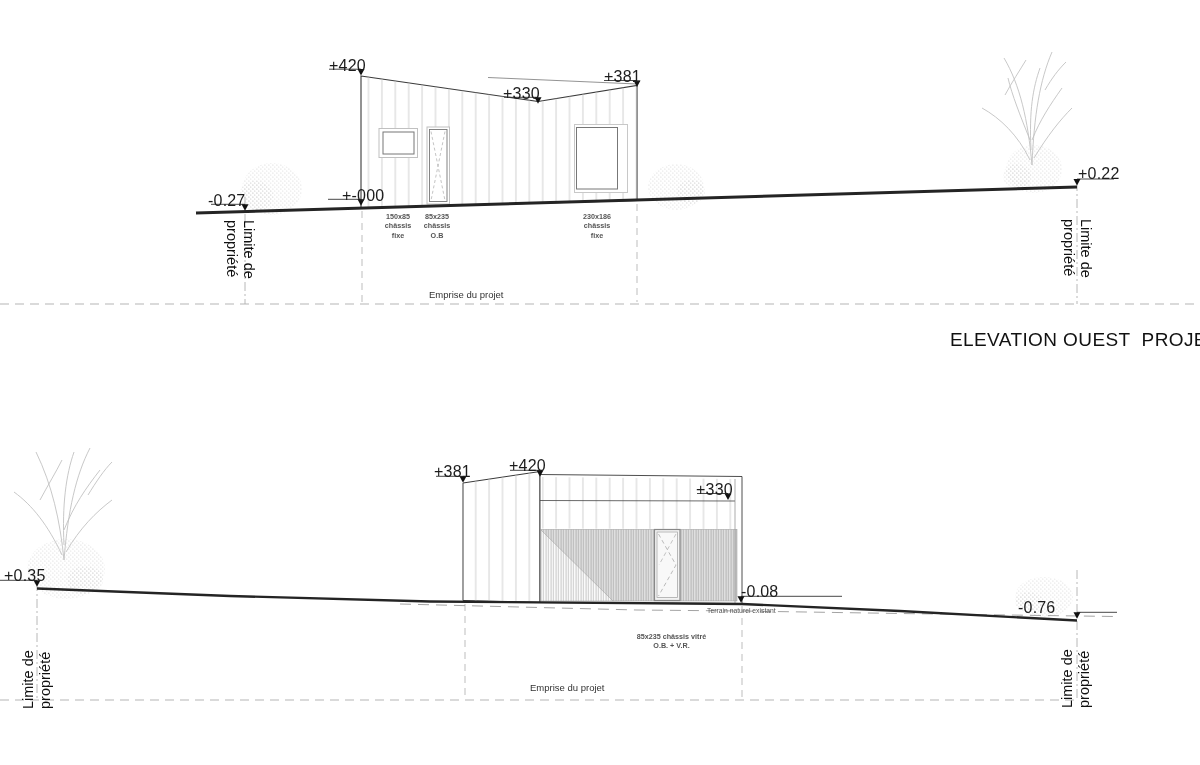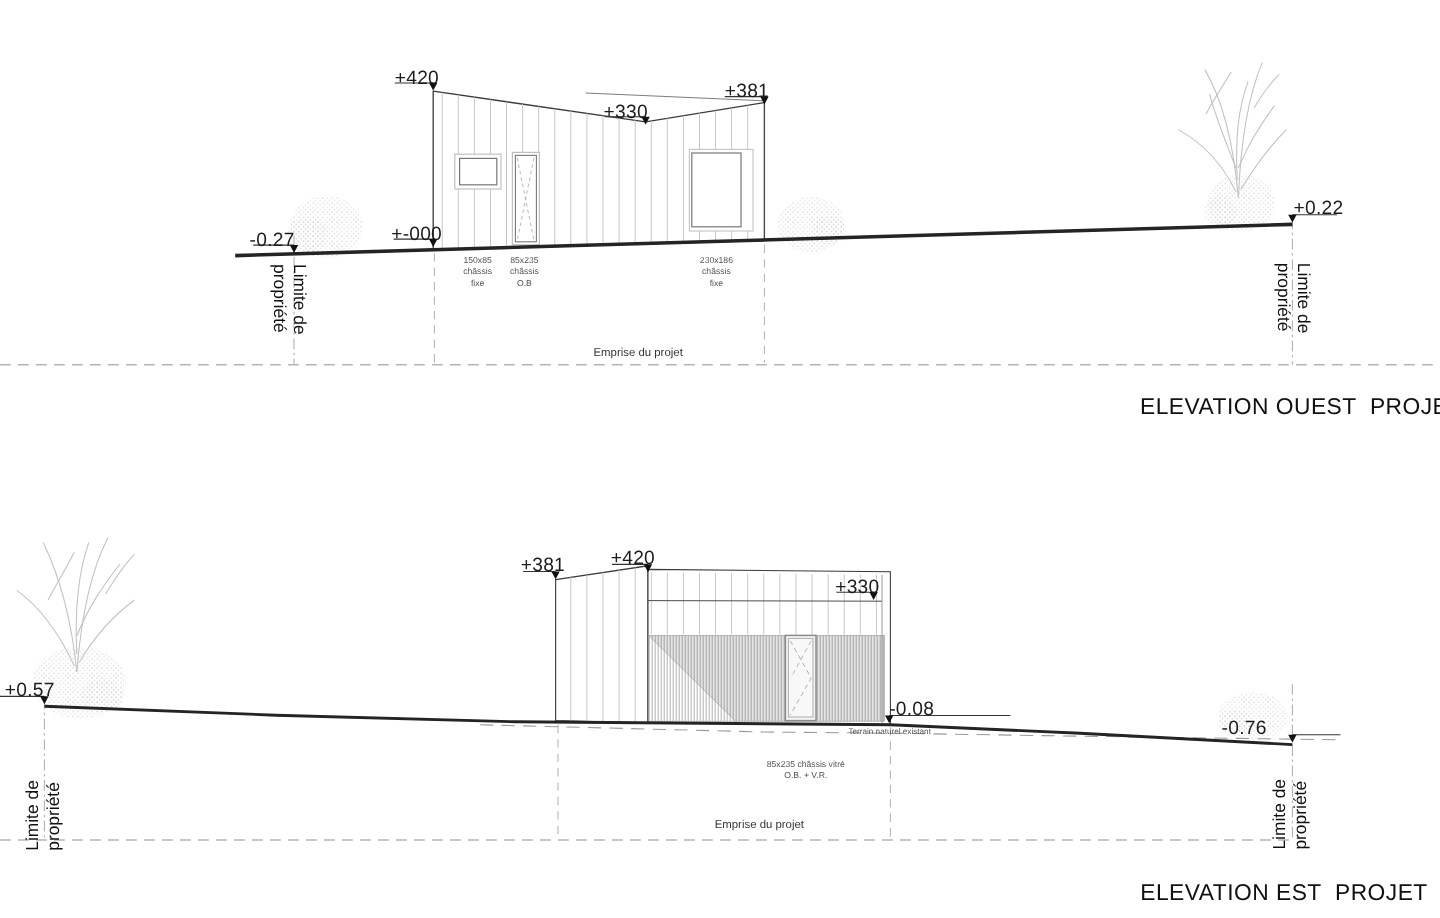--- a/index.html
+++ b/index.html
@@ -1,23 +1,23 @@
 <!DOCTYPE html>
 <html><head>
 <meta charset="utf-8">
 <style>
   html,body{margin:0;padding:0;background:#fff;}
   #sheet{position:relative;width:1200px;height:765px;background:#ffffff;overflow:hidden;
          font-family:"Liberation Sans",sans-serif;color:#222;}
   #linework{position:absolute;left:0;top:0;}
   .txt{position:absolute;white-space:pre-line;}
   .marker{font-size:16px;color:#1c1c1c;text-align:center;letter-spacing:.2px;}
-  .ann{font-size:7.2px;color:#555;text-align:center;line-height:1.3;}
+  .ann{font-size:7.2px;color:#555;text-align:center;line-height:1.3;font-weight:bold;}
   .terrain{font-size:6.8px;color:#555;text-align:left;}
-  .emprise-label{font-size:9.5px;color:#333;text-align:right;}
+  .emprise-label{font-size:9.5px;color:#333;text-align:left;}
   .limite{font-size:14.5px;color:#101010;line-height:1.2;width:90px;height:36px;}
   .rot-cw{transform:rotate(90deg);transform-origin:center;}
   .rot-ccw{transform:rotate(-90deg);transform-origin:center;}
   .title{font-size:19px;color:#111;text-align:center;white-space:pre;letter-spacing:.4px;}
 </style>
 </head>
 <body>
 
 <div id="sheet">
 
@@ -175,21 +175,21 @@
           <path d="M37,586.8 l-3.5,-6.6 l7,0 z" fill="#111" stroke="none"></path>
       <line x1="1077" y1="612.3" x2="1117" y2="612.3"></line>
           <path d="M1077,618.8 l-3.5,-6.6 l7,0 z" fill="#111" stroke="none"></path>
     </g>
   </g>
 </svg>
 
 <div class="txt marker" style="left:329px;top:57px;width:33px">+420</div>
 <div class="txt marker" style="left:604px;top:68px;width:34px">+381</div>
 <div class="txt marker" style="left:503px;top:85px;width:35px">+330</div>
-<div class="txt marker" style="left:326px;top:187px;width:36px">+-000</div>
+<div class="txt marker" style="left:342px;top:187px;width:36px">+-000</div>
 <div class="txt marker" style="left:208px;top:192px;width:36px">-0.27</div>
 <div class="txt marker" style="left:1078px;top:165px;width:36px">+0.22</div>
 
 <div class="txt ann" style="left:376px;top:212px;width:44px">150x85
 châssis
 fixe</div>
 <div class="txt ann" style="left:415px;top:212px;width:44px">85x235
 châssis
 O.B</div>
 <div class="txt ann" style="left:575px;top:212px;width:44px">230x186
@@ -202,29 +202,28 @@
 propriété</div>
 <div class="txt limite rot-cw" style="left:1031px;top:246px">Limite de
 propriété</div>
 
 <div class="txt title" style="left:950px;top:329px;width:240px">ELEVATION OUEST  PROJET</div>
 
 <div class="txt marker" style="left:434px;top:463px;width:32px">+381</div>
 <div class="txt marker" style="left:509px;top:457px;width:32px">+420</div>
 <div class="txt marker" style="left:696px;top:481px;width:33px">+330</div>
 <div class="txt marker" style="left:741px;top:583px;width:32px">-0.08</div>
-<div class="txt marker" style="left:4px;top:567px;width:34px">+0.57</div>
+<div class="txt marker" style="left:4px;top:567px;width:34px">+0.35</div>
 <div class="txt marker" style="left:1018px;top:599px;width:34px">-0.76</div>
 
 <div class="txt ann" style="left:624px;top:632px;width:95px">85x235 châssis vitré
 O.B. + V.R.</div>
 <div class="txt terrain" style="left:707px;top:607px;width:95px">Terrain naturel existant</div>
 
 <div class="txt emprise-label" style="left:530px;top:682px;width:140px">Emprise du projet</div>
 
 <div class="txt limite rot-ccw" style="left:-7px;top:646px">Limite de
 propriété</div>
 <div class="txt limite rot-ccw" style="left:1032px;top:645px">Limite de
 propriété</div>
 
-<div class="txt title" style="left:950px;top:734px;width:240px">ELEVATION EST  PROJET</div>
 
 </div>
 
 </body></html>

